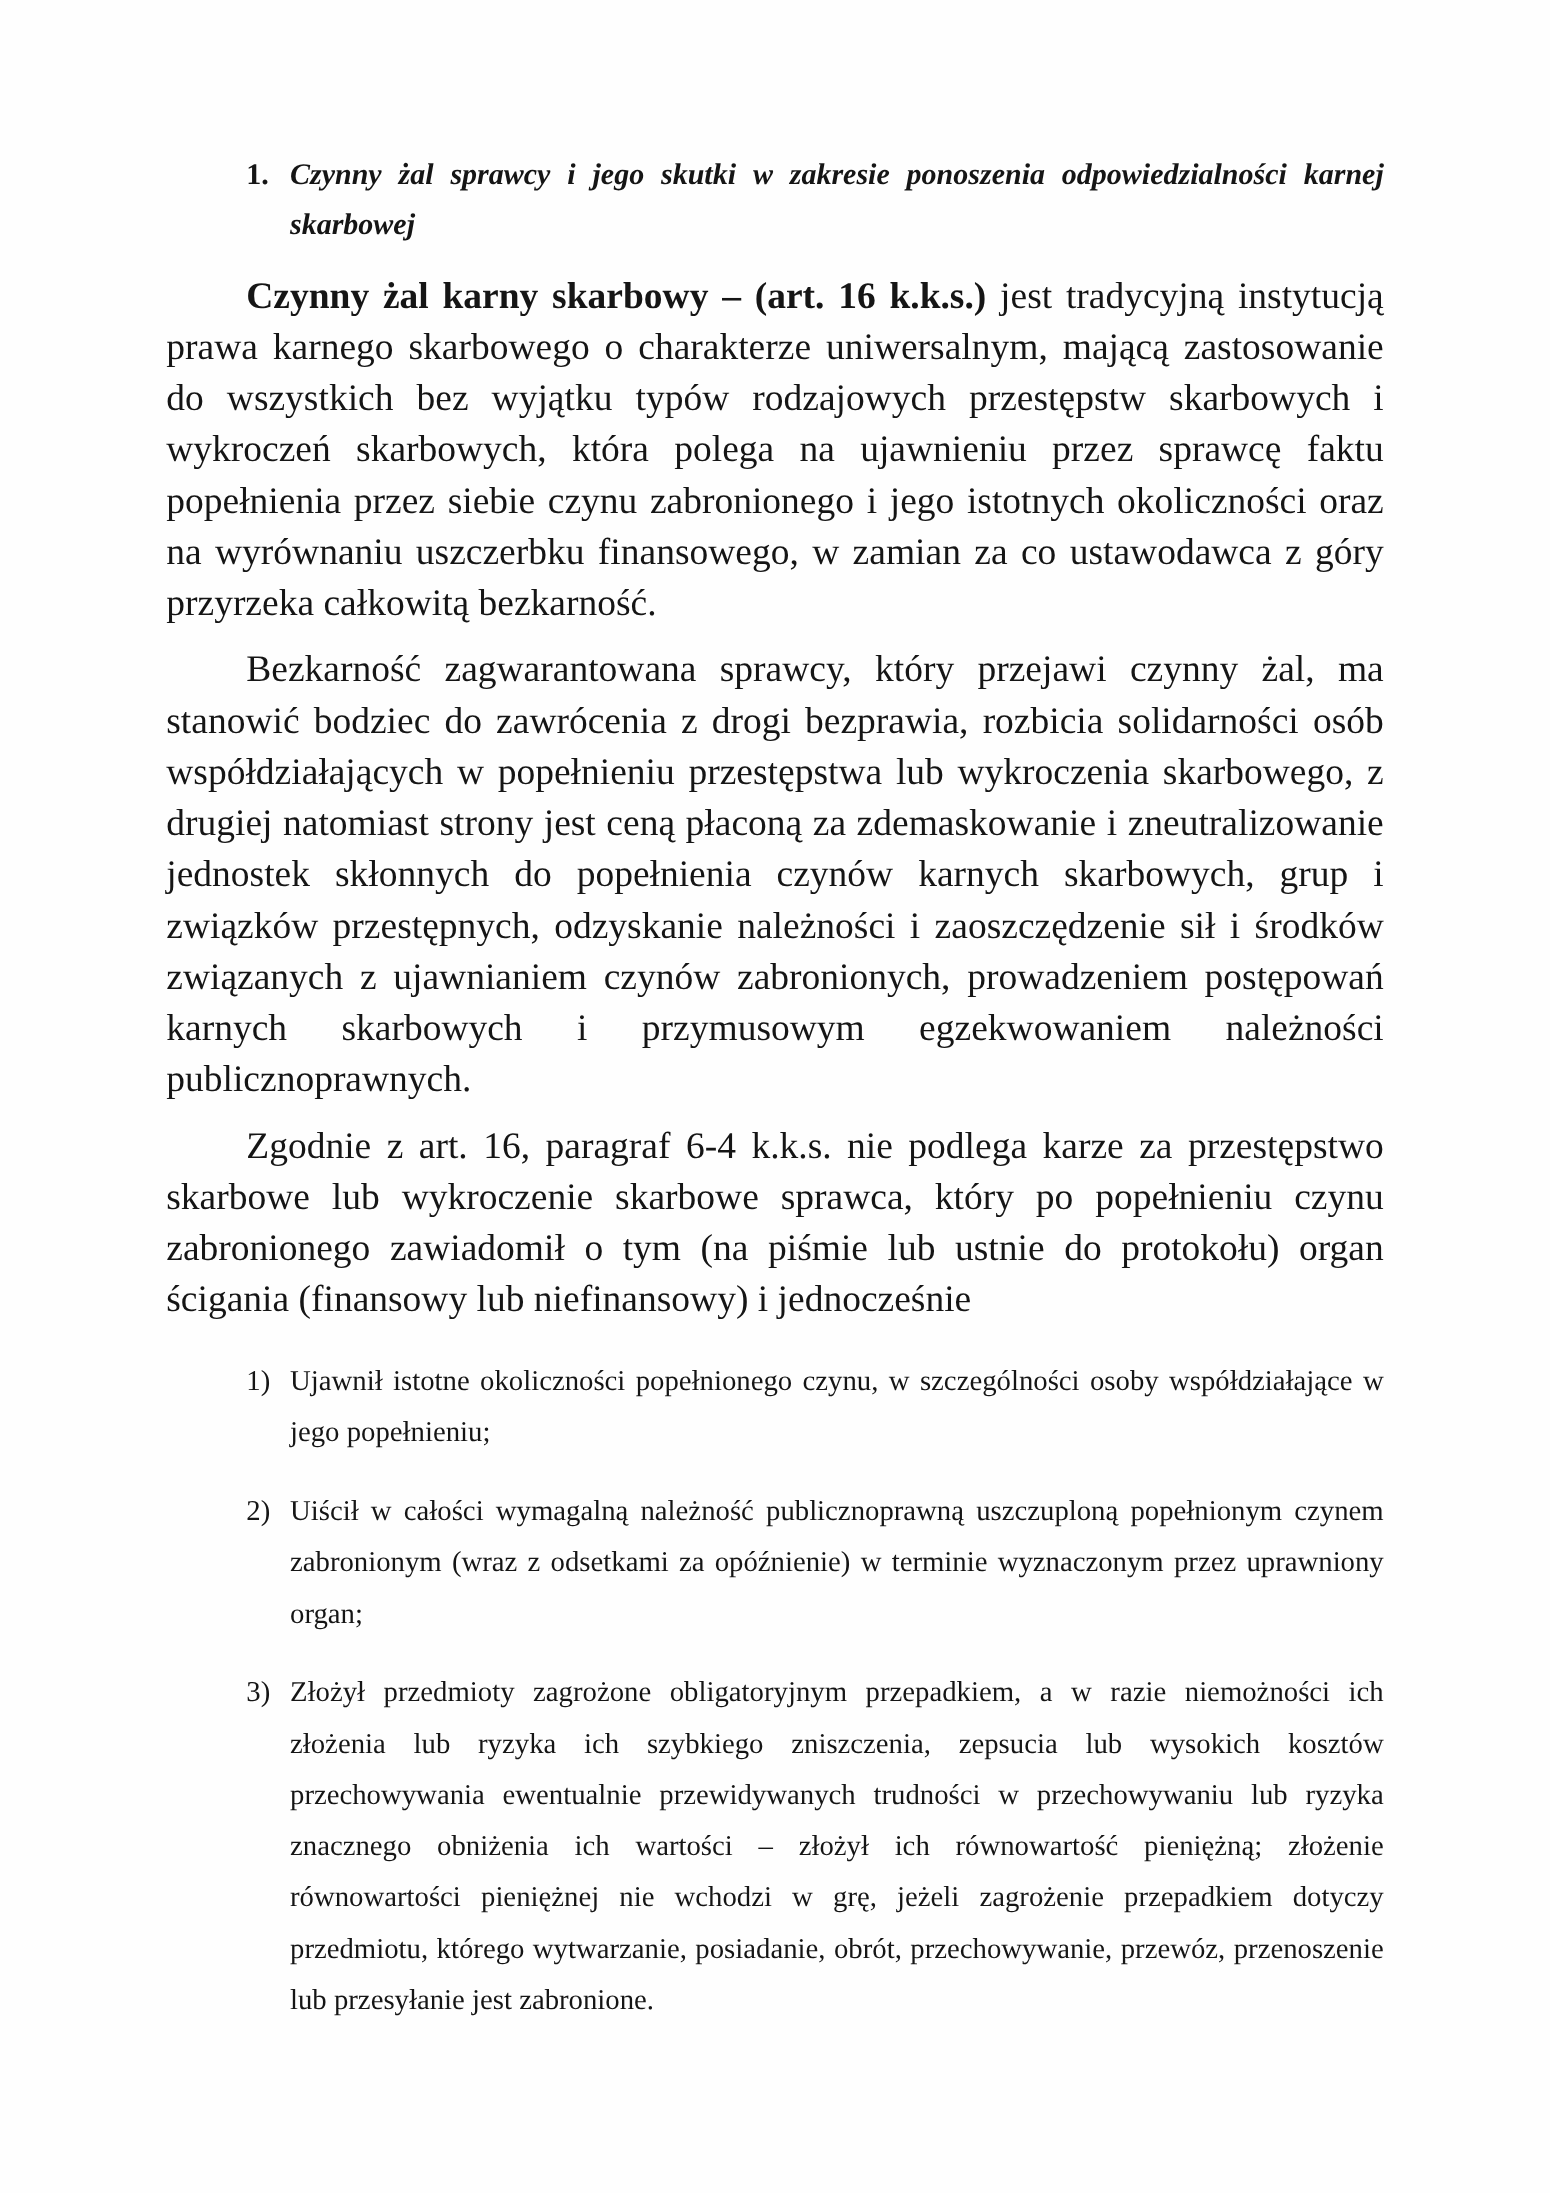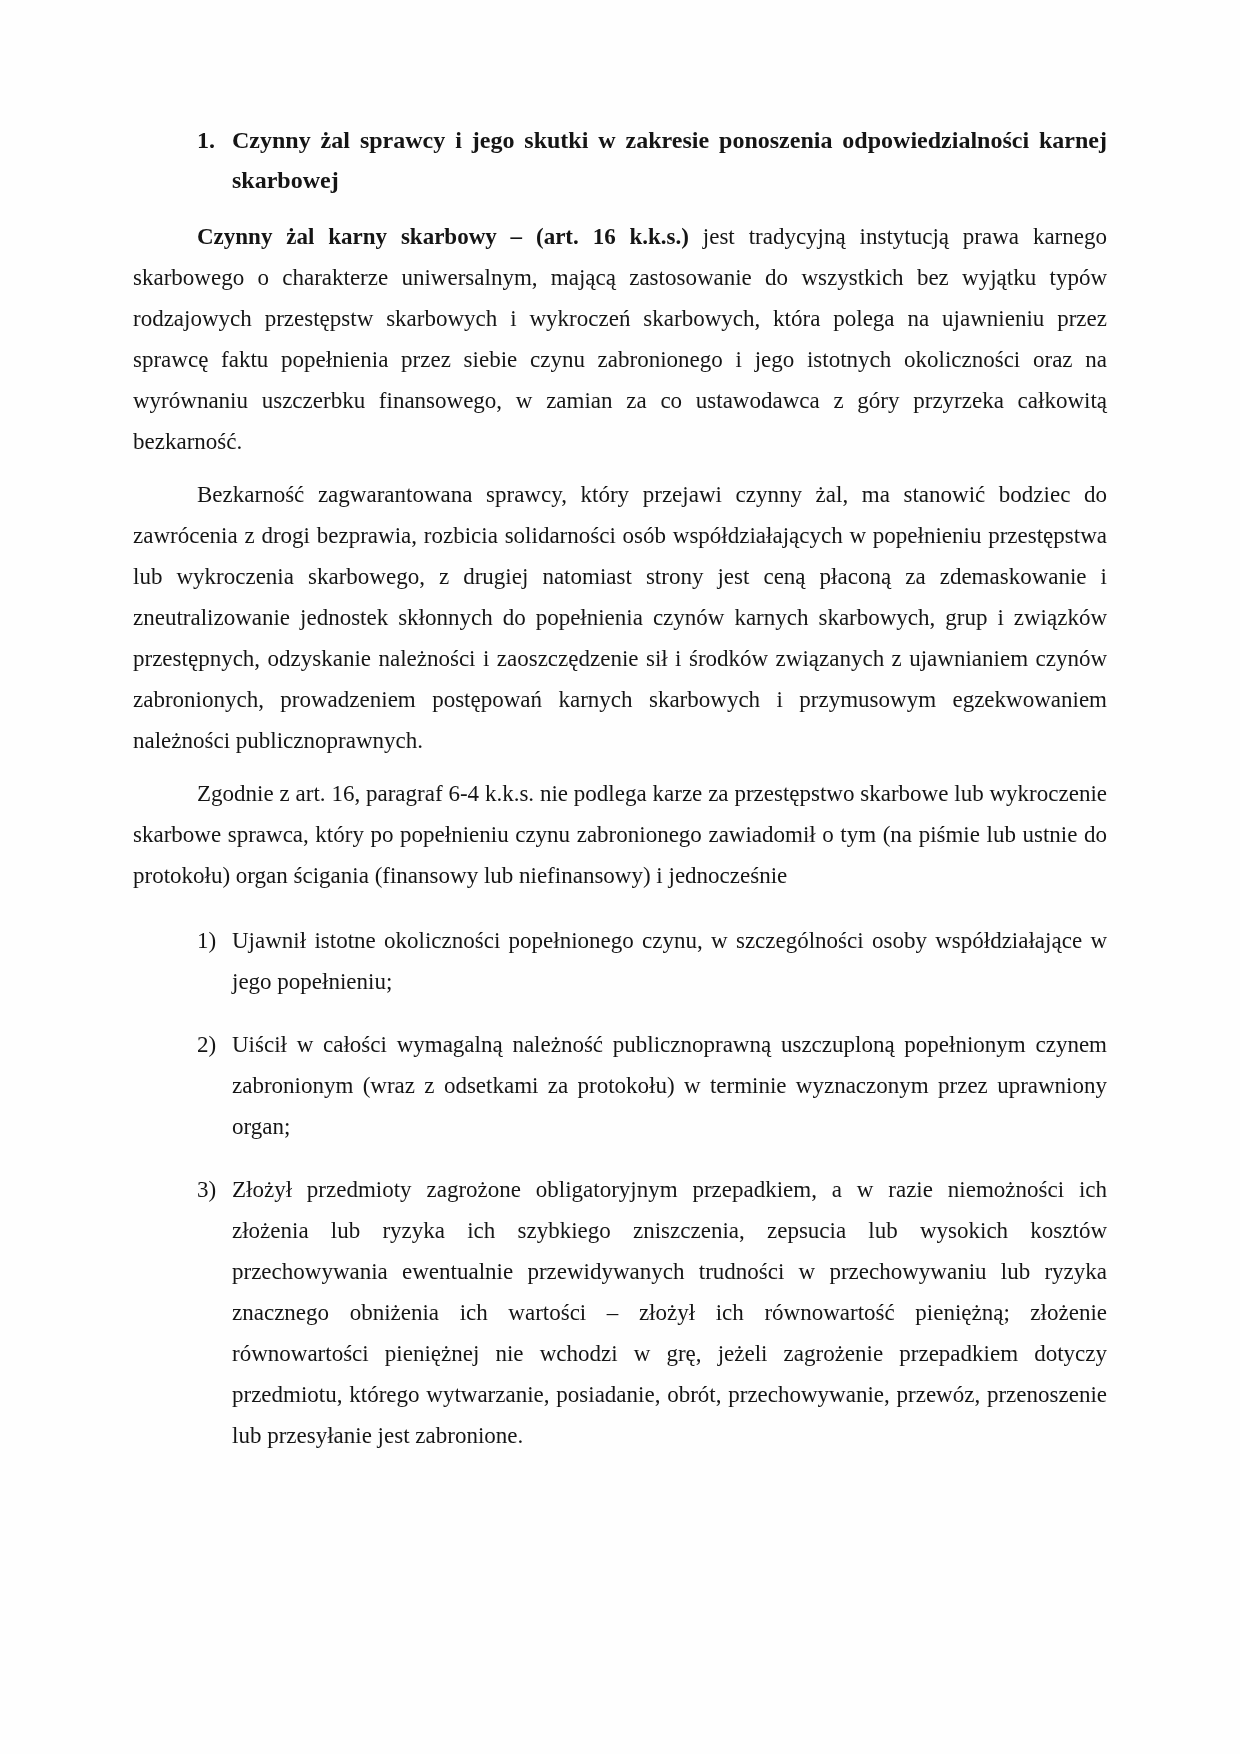--- a/index.html
+++ b/index.html
@@ -26,24 +26,25 @@
     font-size: 24px;
     line-height: 40px;
     margin-bottom: 16px;
   }
   .heading .h-num {
     flex: 0 0 35px;
   }
   .heading .h-text {
     flex: 1 1 auto;
     text-align: justify;
+    font-style: italic;
   }
   .para {
     margin: 0 0 12px 0;
-    font-size: 23px;
+    font-size: 30px;
     line-height: 41px;
     text-align: justify;
     text-indent: 64px;
   }
   .para .lead-bold {
     font-weight: bold;
   }
   .list {
     margin-top: 24px;
   }
@@ -79,21 +80,21 @@
 
   <div class="list">
 
     <div class="list-item">
       <span class="li-num">1)</span>
       <div class="li-text">Ujawnił istotne okoliczności popełnionego czynu, w szczególności osoby współdziałające w jego popełnieniu;</div>
     </div>
 
     <div class="list-item">
       <span class="li-num">2)</span>
-      <div class="li-text">Uiścił w całości wymagalną należność publicznoprawną uszczuploną popełnionym czynem zabronionym (wraz z odsetkami za protokołu) w terminie wyznaczonym przez uprawniony organ;</div>
+      <div class="li-text">Uiścił w całości wymagalną należność publicznoprawną uszczuploną popełnionym czynem zabronionym (wraz z odsetkami za opóźnienie) w terminie wyznaczonym przez uprawniony organ;</div>
     </div>
 
     <div class="list-item">
       <span class="li-num">3)</span>
       <div class="li-text">Złożył przedmioty zagrożone obligatoryjnym przepadkiem, a w razie niemożności ich złożenia lub ryzyka ich szybkiego zniszczenia, zepsucia lub wysokich kosztów przechowywania ewentualnie przewidywanych trudności w przechowywaniu lub ryzyka znacznego obniżenia ich wartości – złożył ich równowartość pieniężną; złożenie równowartości pieniężnej nie wchodzi w grę, jeżeli zagrożenie przepadkiem dotyczy przedmiotu, którego wytwarzanie, posiadanie, obrót, przechowywanie, przewóz, przenoszenie lub przesyłanie jest zabronione.</div>
     </div>
 
   </div>
 
 </div>

